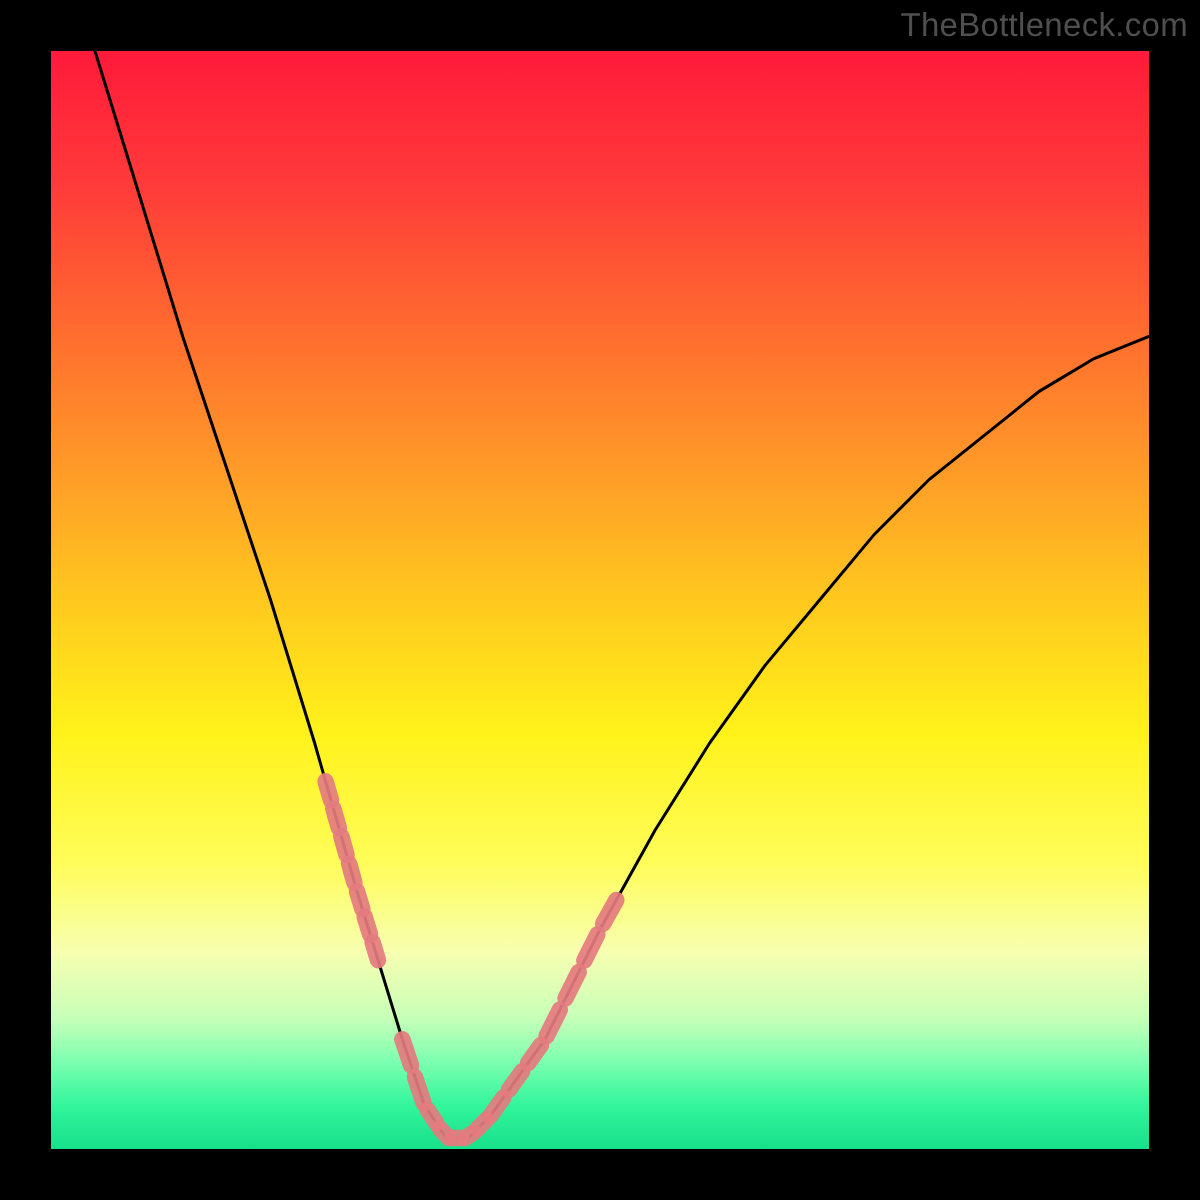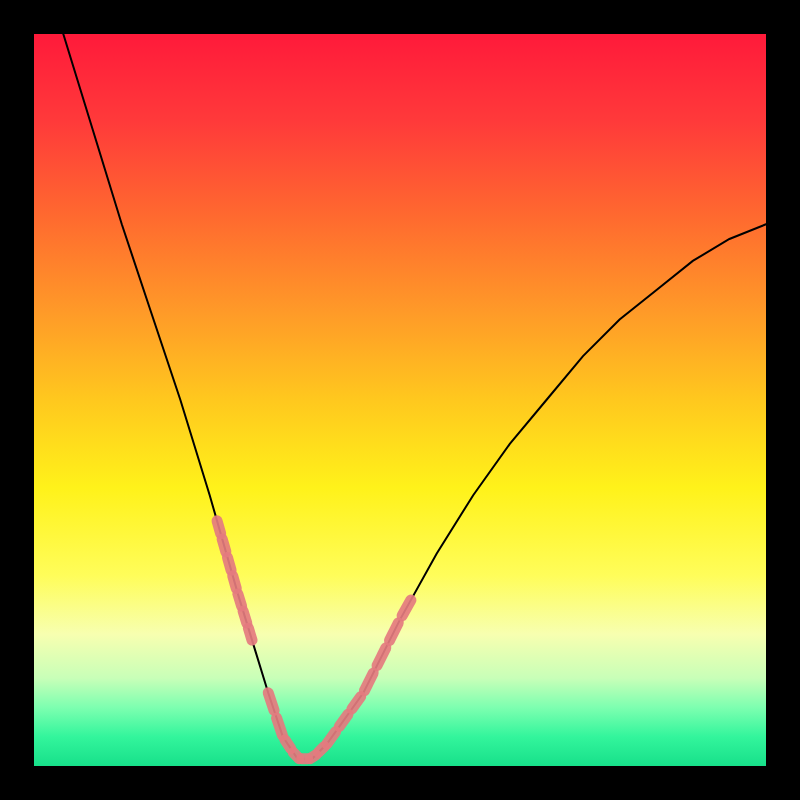--- a/index.html
+++ b/index.html
@@ -59,20 +59,21 @@
     stroke: #e47b7f;
     stroke-width: 11;
     stroke-linecap: round;
     opacity: 0.92;
   }
 </style>
 </head>
 <body>
 
 <div class="canvas">
+  <div class="watermark">TheBottleneck.com</div>
 
   <div class="plot-area">
     <svg class="overlay" viewBox="0 0 732 732">
       <path id="main-curve" class="curve" d="M29.3 0.0 L58.6 95.2 L87.8 190.3 L117.1 278.2 L146.4 366.0 L175.7 461.2 L205.0 563.6 L234.2 658.8 L248.9 702.7 L263.5 724.7 L278.2 724.7 L292.8 710.0 L329.4 658.8 L366.0 585.6 L402.6 519.7 L439.2 461.2 L475.8 409.9 L512.4 366.0 L549.0 322.1 L585.6 285.5 L622.2 256.2 L658.8 226.9 L695.4 205.0 L732.0 190.3"></path>
       <g id="annot-group">
           <path d="M183.0 486.8 L186.7 499.6" class="annot"></path>
           <path d="M188.2 505.1 L191.9 517.9" class="annot"></path>
           <path d="M193.5 523.4 L197.1 536.2" class="annot"></path>
           <path d="M198.7 541.7 L202.3 554.5" class="annot"></path>
           <path d="M203.9 560.0 L207.6 572.1" class="annot"></path>

